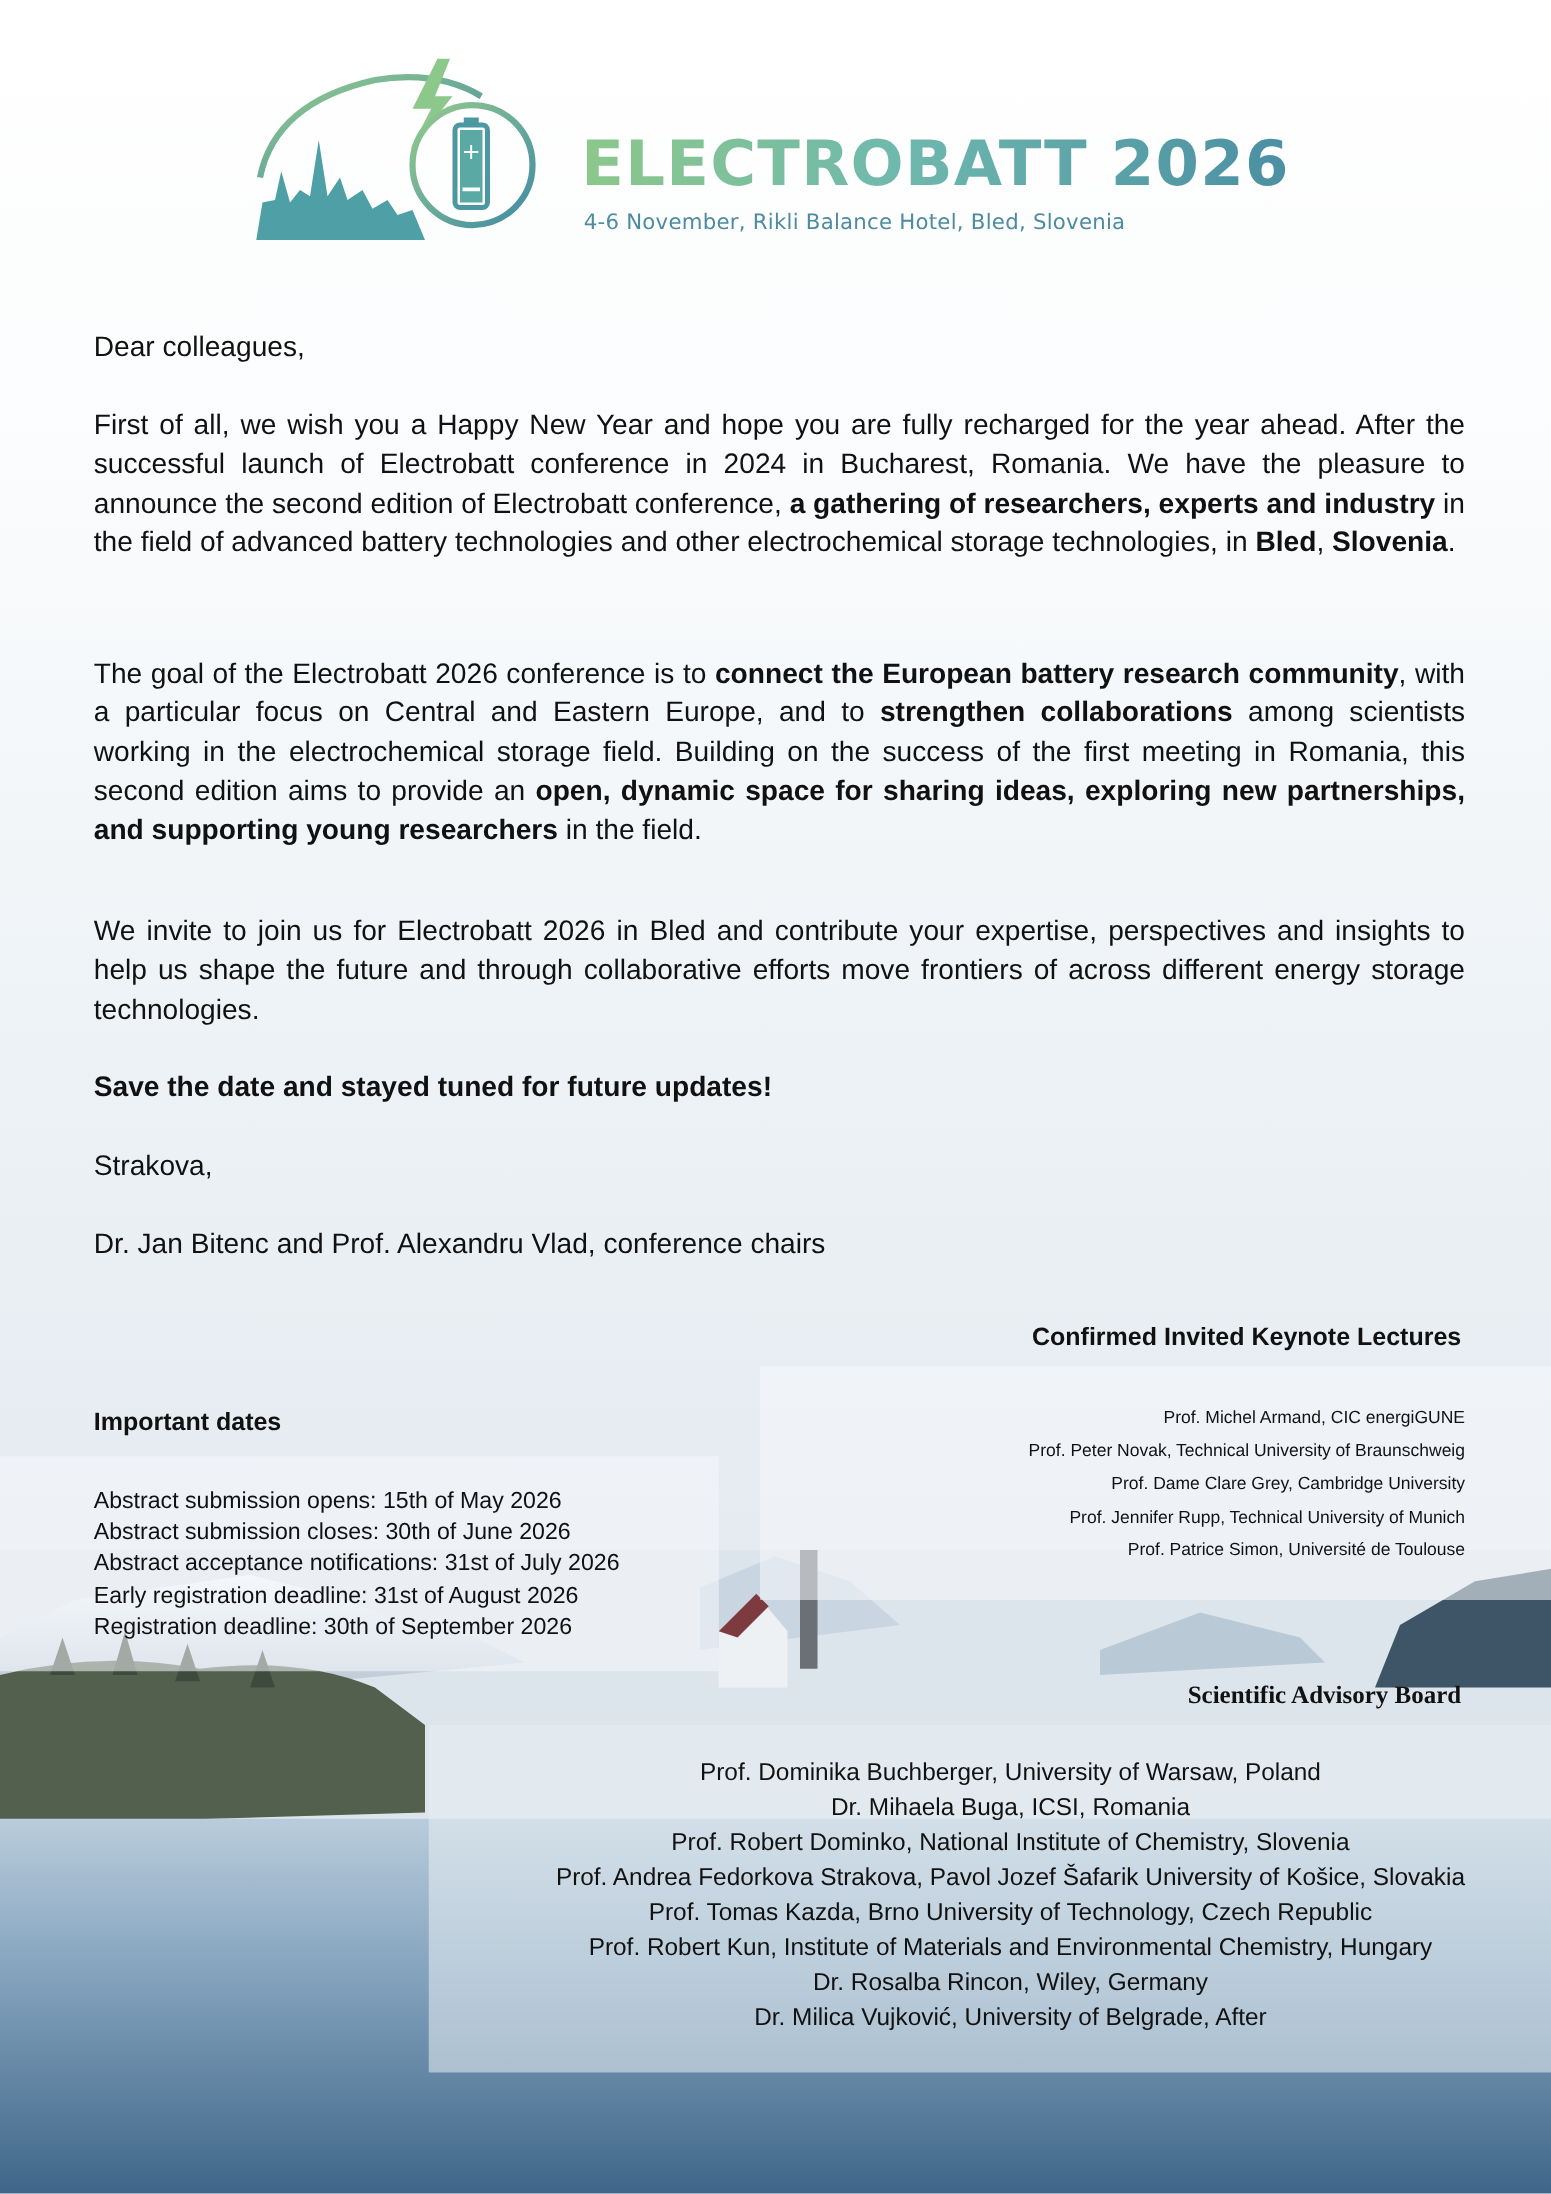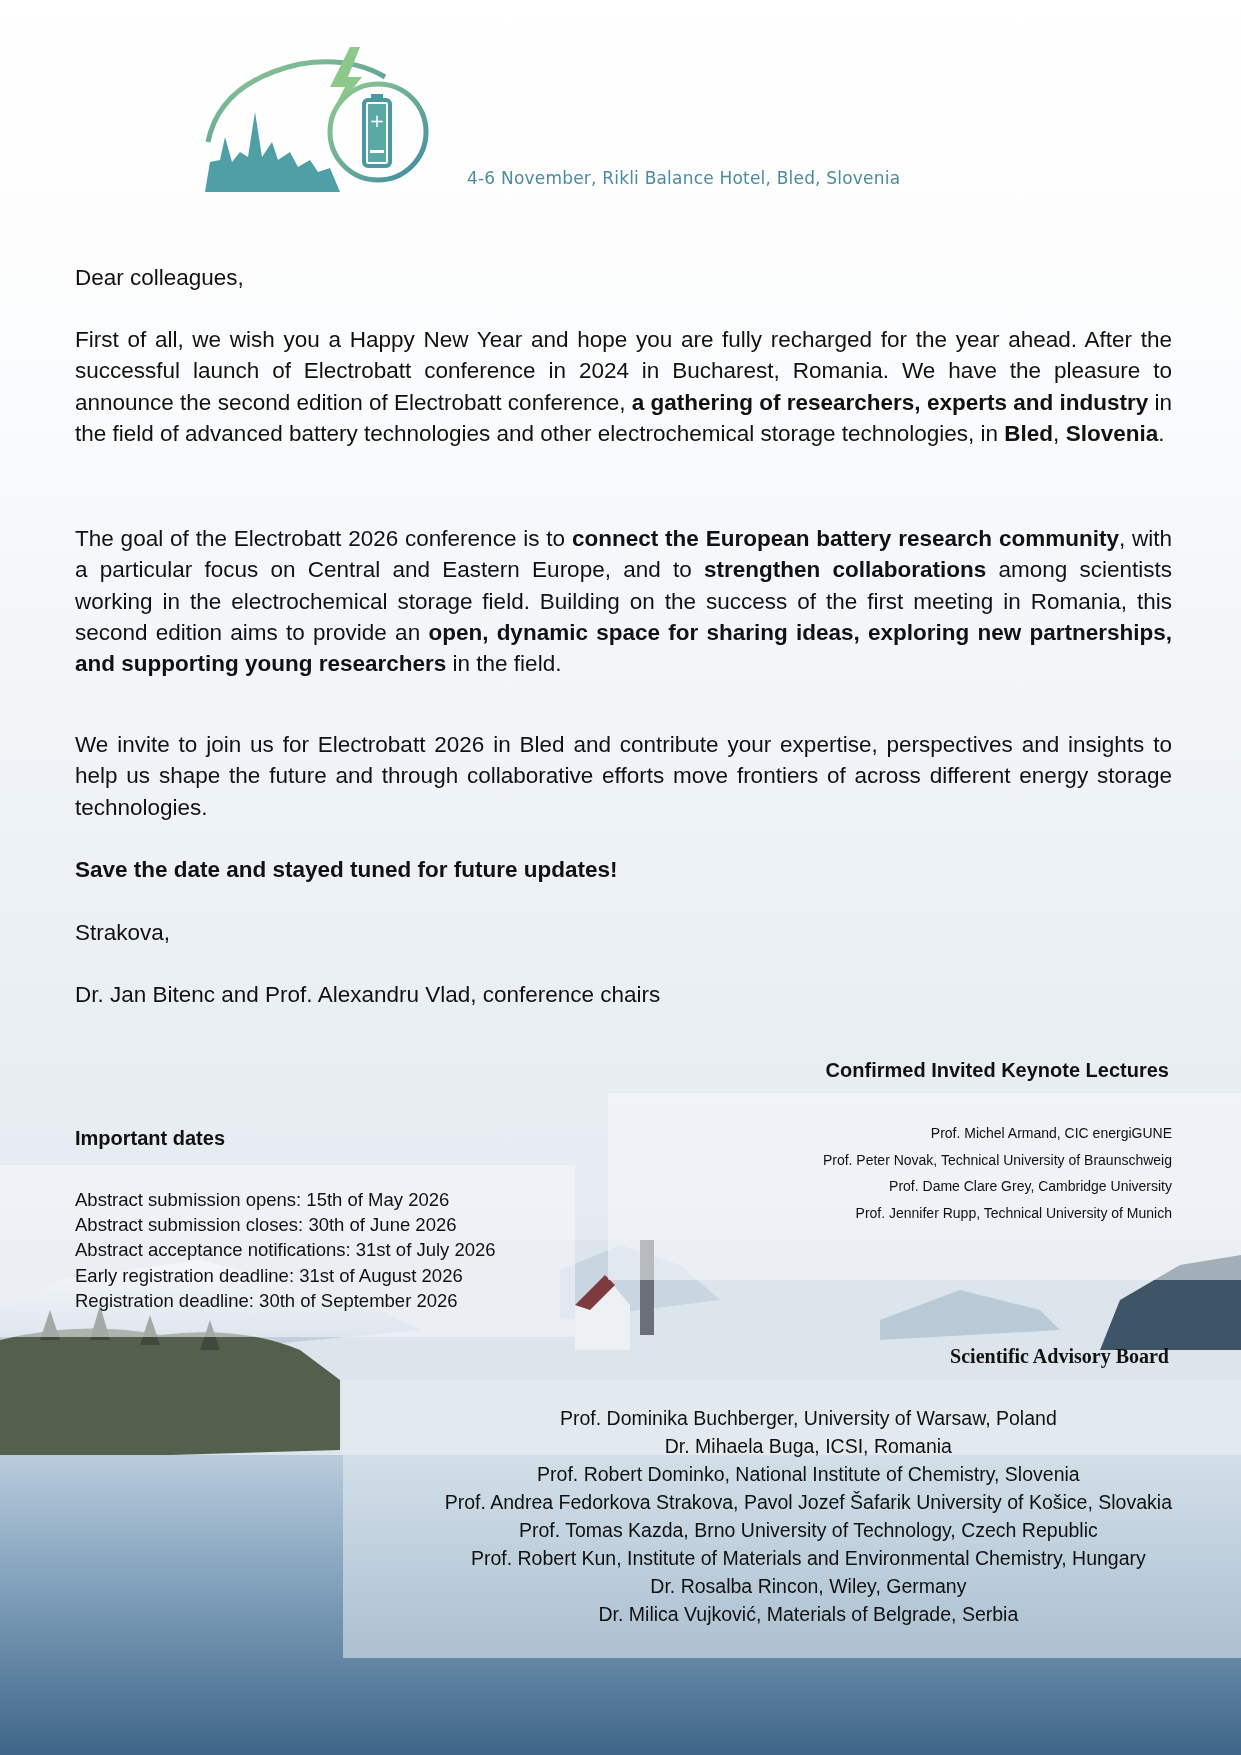--- a/index.html
+++ b/index.html
@@ -95,20 +95,21 @@
     <path d="M8 100 Q20 40 100 22 Q150 14 185 35" fill="none" stroke="url(#lg1)" stroke-width="5"></path>
     <path d="M150 5 L130 45 L145 45 L128 78 L162 35 L148 35 L160 5 Z" fill="#8cc88a"></path>
     <circle cx="178" cy="90" r="48" fill="none" stroke="url(#lg1)" stroke-width="5"></circle>
     <rect x="164" y="58" width="26" height="66" rx="4" fill="none" stroke="#4c98a2" stroke-width="4"></rect>
     <rect x="171" y="52" width="12" height="7" fill="#4c98a2"></rect>
     <rect x="168" y="62" width="18" height="58" fill="#5aa9a4"></rect>
     <text x="177" y="85" font-size="18" fill="#fff" text-anchor="middle" font-family="DejaVu Sans, sans-serif">+</text>
     <rect x="170" y="108" width="14" height="3" fill="#fff"></rect>
     <path d="M5 150 L10 120 L20 118 L25 95 L32 120 L40 110 L48 115 L55 70 L62 115 L72 100 L78 118 L90 110 L98 125 L110 118 L118 130 L130 126 L140 150 Z" fill="#4e9fa6"></path>
   </svg>
+  <div class="logo-title">ELECTROBATT 2026</div>
   <div class="logo-sub">4-6 November, Rikli Balance  Hotel, Bled, Slovenia</div>
 </div>
 
 <div class="letter greet">Dear colleagues,</div>
 <div class="letter p1">
     <p id="p1"><span>First of all, we wish you a Happy New Year and hope you are fully recharged for the year ahead. After the successful launch of Electrobatt conference in 2024 in Bucharest, Romania. We have the pleasure to announce the second edition of Electrobatt conference, </span><b>a gathering of researchers, experts and industry</b><span> in the field of advanced battery technologies and other electrochemical storage technologies, in </span><b>Bled</b><span>, </span><b>Slovenia</b><span>.</span></p>
   </div>
 <div class="letter p2">
     <p id="p2"><span>The goal of the Electrobatt 2026 conference is to </span><b>connect the European battery research community</b><span>, with a particular focus on Central and Eastern Europe, and to </span><b>strengthen collaborations</b><span> among scientists working in the electrochemical storage field. Building on the success of the first meeting in Romania, this second edition aims to provide an </span><b>open, dynamic space for sharing ideas, exploring new partnerships, and supporting young researchers</b><span> in the field.</span></p>
   </div>
@@ -131,25 +132,26 @@
   <li>Early registration deadline: 31st of August 2026</li>
   <li>Registration deadline: 30th of September 2026</li>
 </ul>
 
 <div class="sec-title key-title">Confirmed Invited Keynote Lectures</div>
 <ul class="list key-list">
   <li>Prof. Michel Armand, CIC energiGUNE</li>
   <li>Prof. Peter Novak, Technical University of Braunschweig</li>
   <li>Prof. Dame Clare Grey, Cambridge University</li>
   <li>Prof. Jennifer Rupp, Technical University of Munich</li>
+  <li>Prof. Patrice Simon, Université de Toulouse</li>
 </ul>
 
 <div class="sec-title sab-title">Scientific Advisory Board</div>
 <ul class="list sab-list">
   <li>Prof. Dominika Buchberger, University of Warsaw, Poland</li>
   <li>Dr. Mihaela Buga, ICSI, Romania</li>
   <li>Prof. Robert Dominko, National Institute of Chemistry, Slovenia</li>
   <li>Prof. Andrea Fedorkova Strakova, Pavol Jozef Šafarik University of Košice, Slovakia</li>
   <li>Prof. Tomas Kazda, Brno University of Technology, Czech Republic</li>
   <li>Prof. Robert Kun, Institute of Materials and Environmental Chemistry, Hungary</li>
   <li>Dr. Rosalba Rincon, Wiley, Germany</li>
-  <li>Dr. Milica Vujković, Materials of Belgrade, Serbia</li>
+  <li>Dr. Milica Vujković, University of Belgrade, After</li>
 </ul>
 
 </body></html>

